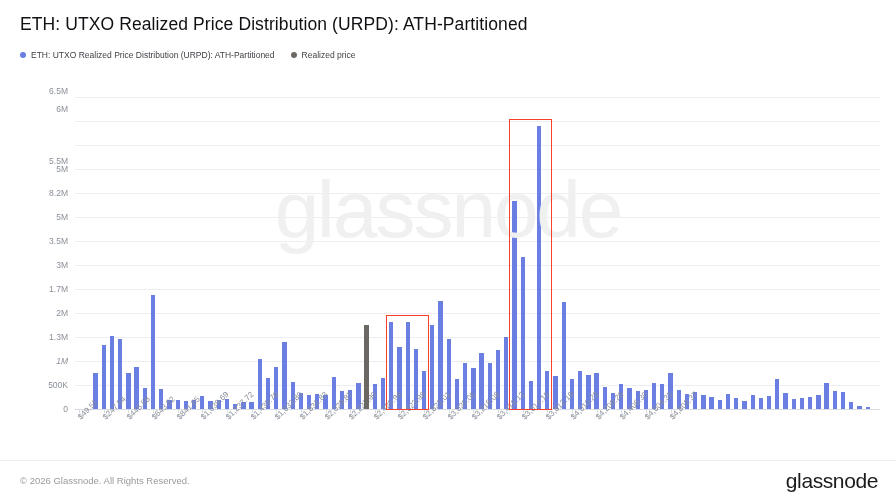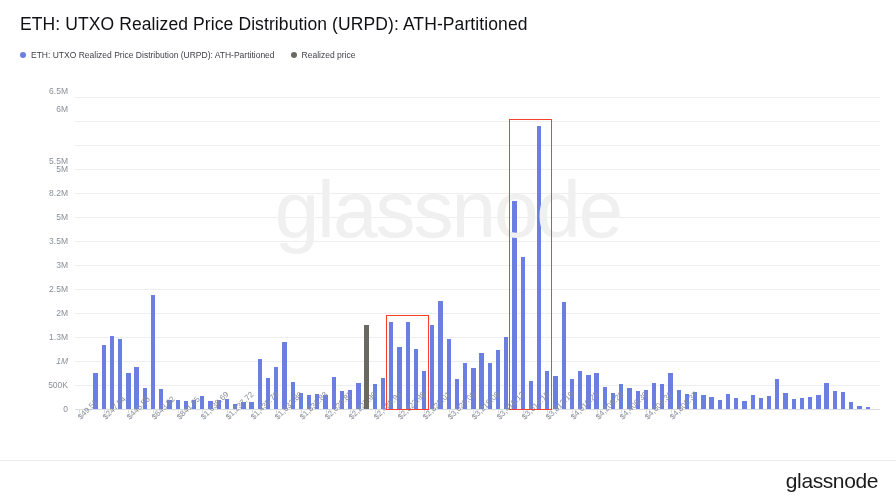--- a/index.html
+++ b/index.html
@@ -213,21 +213,21 @@
       <div class="gridline" style="top: 145px; left: 75px; width: 805px;"></div>
       <div class="gridline" style="top: 121px; left: 75px; width: 805px;"></div>
       <div class="gridline" style="top: 97px; left: 75px; width: 805px;"></div>
     </div>
   <div id="ylabels">
       <div class="ytick-label" style="top: 409px;">0</div>
       <div class="ytick-label" style="top: 385px;">500K</div>
       <div class="ytick-label" style="top: 361px; font-style: italic;">1M</div>
       <div class="ytick-label" style="top: 337px;">1.3M</div>
       <div class="ytick-label" style="top: 313px;">2M</div>
-      <div class="ytick-label" style="top: 289px;">2.5M</div>
+      <div class="ytick-label" style="top: 289px;">1.7M</div>
       <div class="ytick-label" style="top: 265px;">3M</div>
       <div class="ytick-label" style="top: 241px;">3.5M</div>
       <div class="ytick-label" style="top: 217px;">5M</div>
       <div class="ytick-label" style="top: 193px;">8.2M</div>
       <div class="ytick-label" style="top: 169px;">5M</div>
       <div class="ytick-label" style="top: 161px;">5.5M</div>
       <div class="ytick-label" style="top: 109px;">6M</div>
       <div class="ytick-label" style="top: 91px;">6.5M</div>
     </div>
   <div id="plot-area">
@@ -384,14 +384,15 @@
       <div class="xtick-label" style="left: 544.321px;">$3,812.19</div>
       <div class="xtick-label" style="left: 568.964px;">$4,010.23</div>
       <div class="xtick-label" style="left: 593.607px;">$4,208.26</div>
       <div class="xtick-label" style="left: 618.25px;">$4,406.30</div>
       <div class="xtick-label" style="left: 642.893px;">$4,604.33</div>
       <div class="xtick-label" style="left: 667.536px;">$4,802.37</div>
     </div>
 </div>
 
 <div id="footer">
+  <div id="copyright">© 2026 Glassnode. All Rights Reserved.</div>
   <div id="brand-logo">glassnode</div>
 </div>
 
 </body></html>

